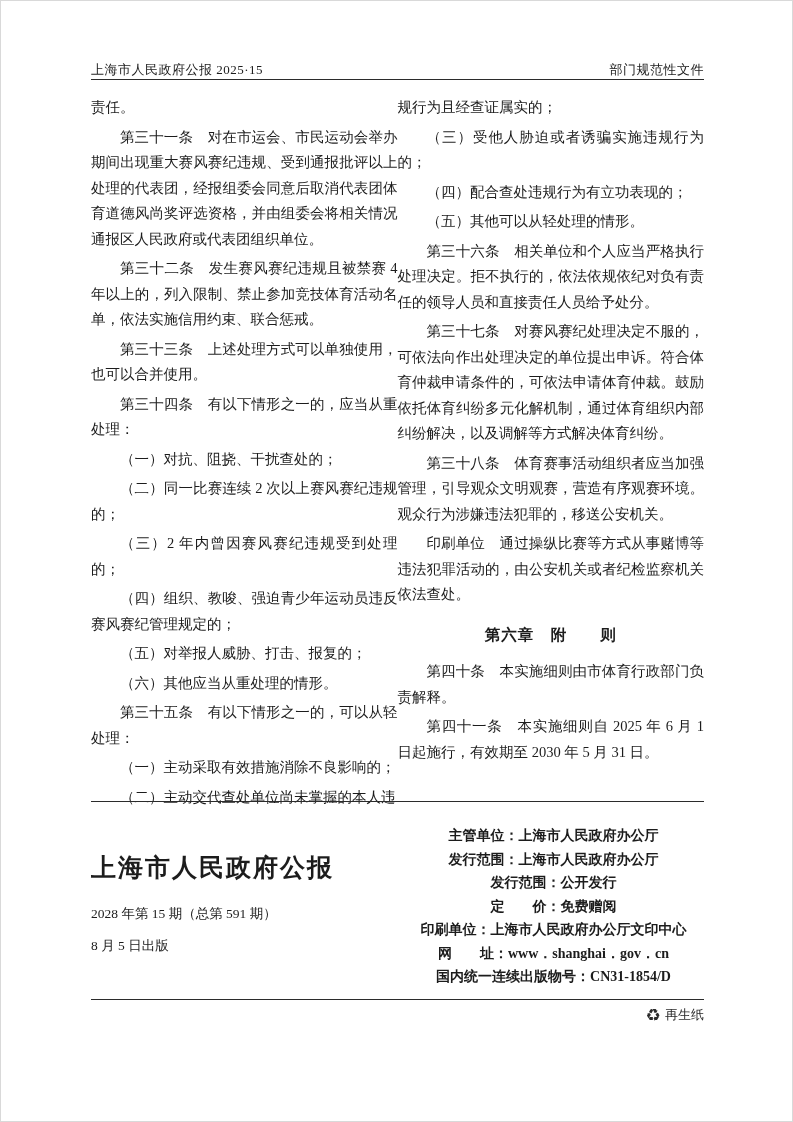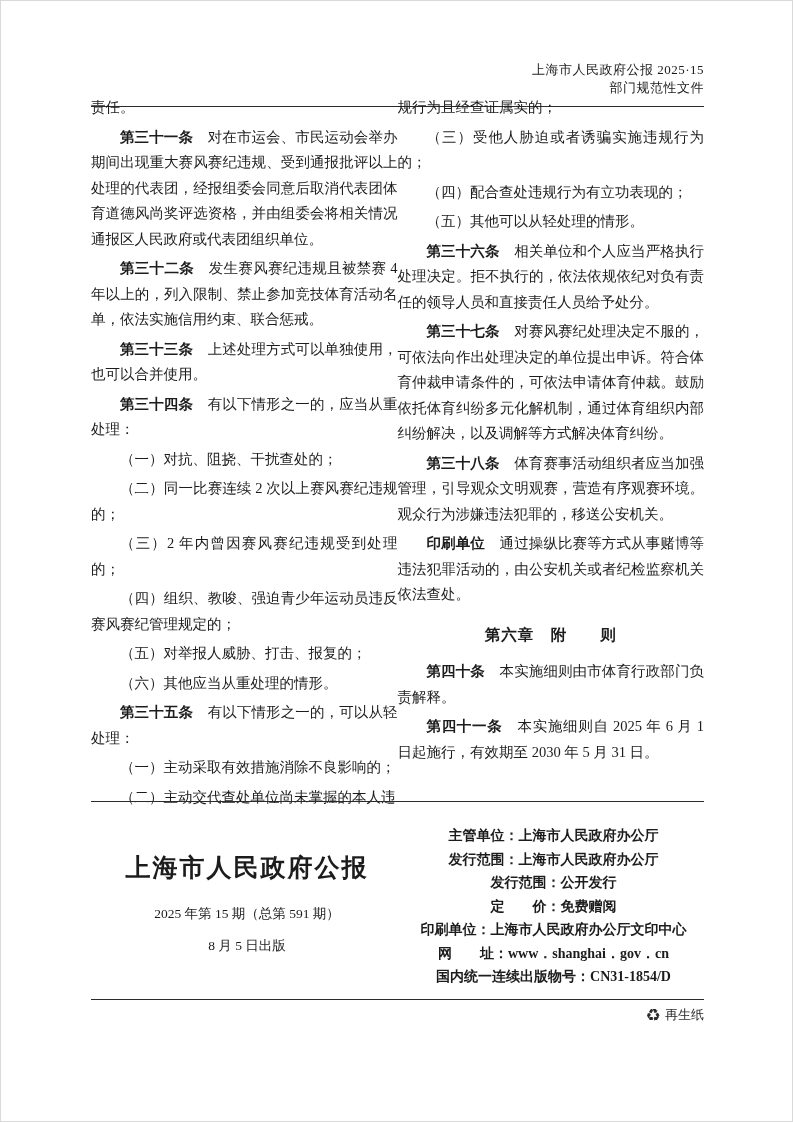--- a/index.html
+++ b/index.html
@@ -12,58 +12,56 @@
     border:1px solid #d9d9d9;
     font-family:"Liberation Serif","DejaVu Serif",serif;
     color:#1c1c1c;
     overflow:hidden;
   }
   
   .header {
     position:absolute; top:60px; left:90px; right:88px;
     display:flex; justify-content:space-between; align-items:flex-end;
     font-size:13px; letter-spacing:0.5px;
-    padding-bottom:9px;
     border-bottom:1.5px solid #2b2b2b;
-    flex-direction:column;
   }
   
   .body-columns {
     position:absolute; top:94px; left:90px; right:88px;
     display:flex; 
   }
   .col {
     flex:1 1 0;
     font-size:14.5px;
     line-height:25.5px;
     text-align:justify;
     text-justify:inter-ideograph;
   }
   .para { text-indent:2em; margin-bottom:4px; }
   .para.no-indent { text-indent:0; }
-  .para b { font-weight:bold; }
+  .para b { font-weight:normal; }
   .chapter-heading {
     text-indent:0; text-align:center;
     font-weight:bold; font-size:15.5px;
     letter-spacing:1px;
     margin:14px 0 12px 0;
   }
   
   .footer-divider, .bottom-divider {
     position:absolute; left:90px; right:88px;
     border-top:1.5px solid #2b2b2b; height:0;
   }
   .footer-divider { top:800px; }
   .bottom-divider { top:998px; }
   .footer {
     position:absolute; top:820px; left:90px; right:88px;
     display:flex;
   }
   .footer-left {
-    width:312px; text-align:center; padding-top:30px;
+    width:312px; text-align:left; padding-top:30px;
   }
   .gazette-title {
     font-size:25px; font-weight:bold; letter-spacing:2px;
   }
   .issue-line { font-size:13.5px; margin-top:21px; }
   .publish-date { font-size:13.5px; margin-top:14px; }
   .footer-right {
     flex:1; padding-top:8px;
     font-size:14px; font-weight:bold;
   }
@@ -117,21 +115,21 @@
         <p class="para"><b>第四十条</b>　本实施细则由市体育行政部门负责解释。</p>
         <p class="para"><b>第四十一条</b>　本实施细则自 2025 年 6 月 1 日起施行，有效期至 2030 年 5 月 31 日。</p>
       </div>
   </div>
 
   <div class="footer-divider"></div>
 
   <div class="footer">
     <div class="footer-left">
       <div class="gazette-title">上海市人民政府公报</div>
-      <div class="issue-line">2025 年第 15 期（总第 591 期）</div>
+      <div class="issue-line">2028 年第 15 期（总第 591 期）</div>
       <div class="publish-date">8 月 5 日出版</div>
     </div>
     <div class="footer-right">
       <p>主管单位：上海市人民政府办公厅</p>
       <p>发行范围：上海市人民政府办公厅</p>
       <p>发行范围：公开发行</p>
       <p>定　　价：免费赠阅</p>
       <p>印刷单位：上海市人民政府办公厅文印中心</p>
       <p>网　　址：www．shanghai．gov．cn</p>
       <p>国内统一连续出版物号：CN31-1854/D</p>

